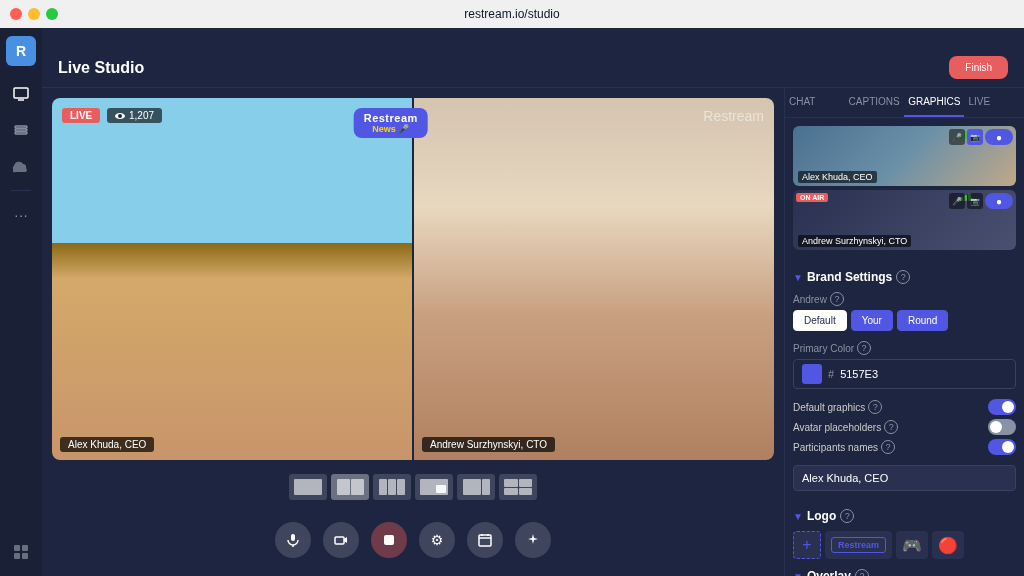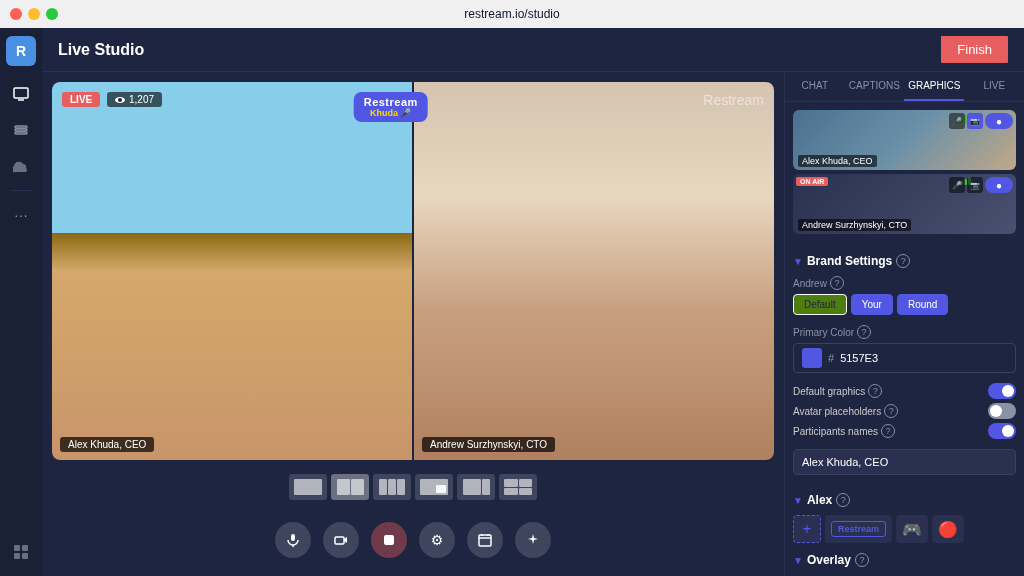--- a/index.html
+++ b/index.html
@@ -22,23 +22,23 @@
     .sidebar-logo { width: 30px; height: 30px; background: #4a90e2; border-radius: 6px; display: flex; align-items: center; justify-content: center; font-weight: bold; font-size: 14px; color: white; margin-bottom: 8px; }
     .sidebar-icon { width: 32px; height: 32px; display: flex; align-items: center; justify-content: center; border-radius: 6px; cursor: pointer; color: #8892a4; font-size: 14px; }
     .sidebar-icon.active { color: #fff; }
     .sidebar-divider { width: 20px; height: 1px; background: #2a3050; margin: 4px 0; }
     .sidebar-bottom { margin-top: auto; }
 
     
     .main-content { flex: 1; display: flex; flex-direction: column; background: #1e2540; overflow: hidden; }
 
     
-    .app-header { background: #1e2540; padding: 8px 16px; display: flex; align-items: center; justify-content: space-between; border-bottom: 1px solid #2a3050; flex-shrink: 0; }
+    .app-header { background: #1e2540; padding: 8px 16px; display: flex; align-items: center; justify-content: space-between; border-bottom: 1px solid #2a3050; flex-shrink: 0; margin-top: 20px; }
     .app-title { font-size: 16px; font-weight: 600; color: #fff; }
-    .finish-btn { background: #e85d5d; color: white; border: none; padding: 6px 16px; border-radius: 1px; font-size: 13px; cursor: pointer; font-weight: 500; text-align: center; }
+    .finish-btn { background: #e85d5d; color: white; border: none; padding: 6px 16px; border-radius: 8px; font-size: 10px; cursor: pointer; font-weight: 500; text-align: center; }
 
     
     .studio-area { display: flex; flex: 1; overflow: hidden; }
 
     
     .video-main { flex: 1; display: flex; flex-direction: column; padding: 10px; gap: 8px; }
 
     
     .video-canvas { position: relative; border-radius: 8px; overflow: hidden; background: #0a0e1a; flex: 1; display: flex; }
     .live-badge { position: absolute; top: 10px; left: 10px; background: #e85d5d; color: white; font-size: 10px; font-weight: bold; padding: 2px 8px; border-radius: 3px; z-index: 10; display: flex; align-items: center; gap: 4px; }
@@ -68,21 +68,21 @@
     
     .control-bar { display: flex; justify-content: center; gap: 12px; padding: 8px 0; }
     .ctrl-btn { width: 36px; height: 36px; border-radius: 50%; background: rgba(255,255,255,0.15); border: none; cursor: pointer; color: white; font-size: 14px; display: flex; align-items: center; justify-content: center; }
     .ctrl-btn.danger { background: rgba(232,93,93,0.4); }
 
     
     .right-panel { width: 240px; background: #1e2540; border-left: 1px solid #2a3050; display: flex; flex-direction: column; flex-shrink: 0; overflow: hidden; }
 
     
     .panel-tabs { display: flex; border-bottom: 1px solid #2a3050; flex-shrink: 0; }
-    .panel-tab { flex: 1; padding: 8px 4px; text-align: center; font-size: 10px; color: #8892a4; cursor: pointer; border-bottom: 2px solid transparent; }
+    .panel-tab { flex: 1; padding: 8px 4px; text-align: left; font-size: 10px; color: #8892a4; cursor: pointer; border-bottom: 2px solid transparent; }
     .panel-tab.active { color: #fff; border-bottom-color: #5157e3; }
 
     
     .participants-strip { padding: 8px; display: flex; flex-direction: column; gap: 4px; flex-shrink: 0; }
     .participant-thumb { position: relative; border-radius: 6px; overflow: hidden; height: 60px; background: #2a3050; display: flex; align-items: center; }
     .participant-name { position: absolute; bottom: 3px; left: 5px; font-size: 9px; color: white; background: rgba(0,0,0,0.6); padding: 1px 4px; border-radius: 2px; }
     .participant-controls { position: absolute; top: 3px; right: 3px; display: flex; gap: 2px; }
     .p-ctrl { width: 16px; height: 16px; border-radius: 3px; background: rgba(0,0,0,0.5); display: flex; align-items: center; justify-content: center; font-size: 8px; cursor: pointer; }
     .p-ctrl.active { background: #5157e3; }
     .signal-bars { position: absolute; top: 3px; right: 45px; display: flex; gap: 1px; align-items: flex-end; }
@@ -99,21 +99,21 @@
     .section-title { font-size: 12px; font-weight: 600; color: #fff; }
     .section-arrow { color: #5157e3; font-size: 10px; }
     .info-icon { width: 14px; height: 14px; border-radius: 50%; border: 1px solid #8892a4; display: inline-flex; align-items: center; justify-content: center; font-size: 9px; color: #8892a4; }
 
     .sub-section { margin-bottom: 10px; }
     .sub-label { font-size: 10px; color: #8892a4; margin-bottom: 4px; display: flex; align-items: center; gap: 3px; }
 
     
     .theme-buttons { display: flex; gap: 4px; }
     .theme-btn { padding: 4px 10px; border-radius: 4px; font-size: 10px; cursor: pointer; font-weight: 500; border: 1px solid transparent; }
-    .theme-btn.active-theme { background: #4d7c0f; color: #1e2540; border-color: #fff; }
+    .theme-btn.active-theme { background: #ffffff; color: #1e2540; border-color: #fff; }
     .theme-btn.news-theme { background: transparent; color: #fff; border-color: #5157e3; background: #5157e3; }
     .theme-btn.round-theme { background: #5157e3; color: #fff; border-color: #5157e3; }
 
     
     .color-row { display: flex; align-items: center; gap: 6px; border: 1px solid #3a4060; border-radius: 4px; padding: 4px 8px; }
     .color-swatch { width: 20px; height: 20px; background: #5157e3; border-radius: 3px; flex-shrink: 0; }
     .color-hash { color: #8892a4; font-size: 11px; }
     .color-value { color: #fff; font-size: 11px; flex: 1; }
 
     
@@ -218,21 +218,21 @@
             <svg width="10" height="10" viewBox="0 0 10 10" fill="#fff">
                 <ellipse cx="5" cy="5" rx="5" ry="3"></ellipse>
                 <circle cx="5" cy="5" r="2" fill="#1e2540"></circle>
               </svg>
             <span>1,207</span>
           </div>
 
           <div class="video-overlay-logo">
             <div class="restream-talks-badge">
               <span class="r-text">Restream</span>
-              <span class="talks-text">Khuda 🎤</span>
+              <span class="talks-text">News 🎤</span>
             </div>
           </div>
 
           <div class="restream-watermark">Restream</div>
 
           <div class="video-split">
             <div class="video-person">
               <div class="face-left"></div>
               <div class="name-tag">Alex Khuda, CEO</div>
             </div>
@@ -418,21 +418,21 @@
               </div>
             </div>
           </div>
 
           <div class="sub-section">
             <input class="name-input" type="text" value="Alex Khuda, CEO" style="">
           </div>
 
           <div class="section-header">
             <span class="section-arrow">▼</span>
-            <span class="section-title">Alex</span>
+            <span class="section-title">Logo</span>
             <span class="info-icon">?</span>
           </div>
           <div class="logo-grid sub-section">
             <div class="logo-add-btn">+</div>
             <div class="logo-item">
               <span class="logo-restream">Restream</span>
             </div>
             <div class="logo-item">
               <span class="logo-emoji">🎮</span>
             </div>

